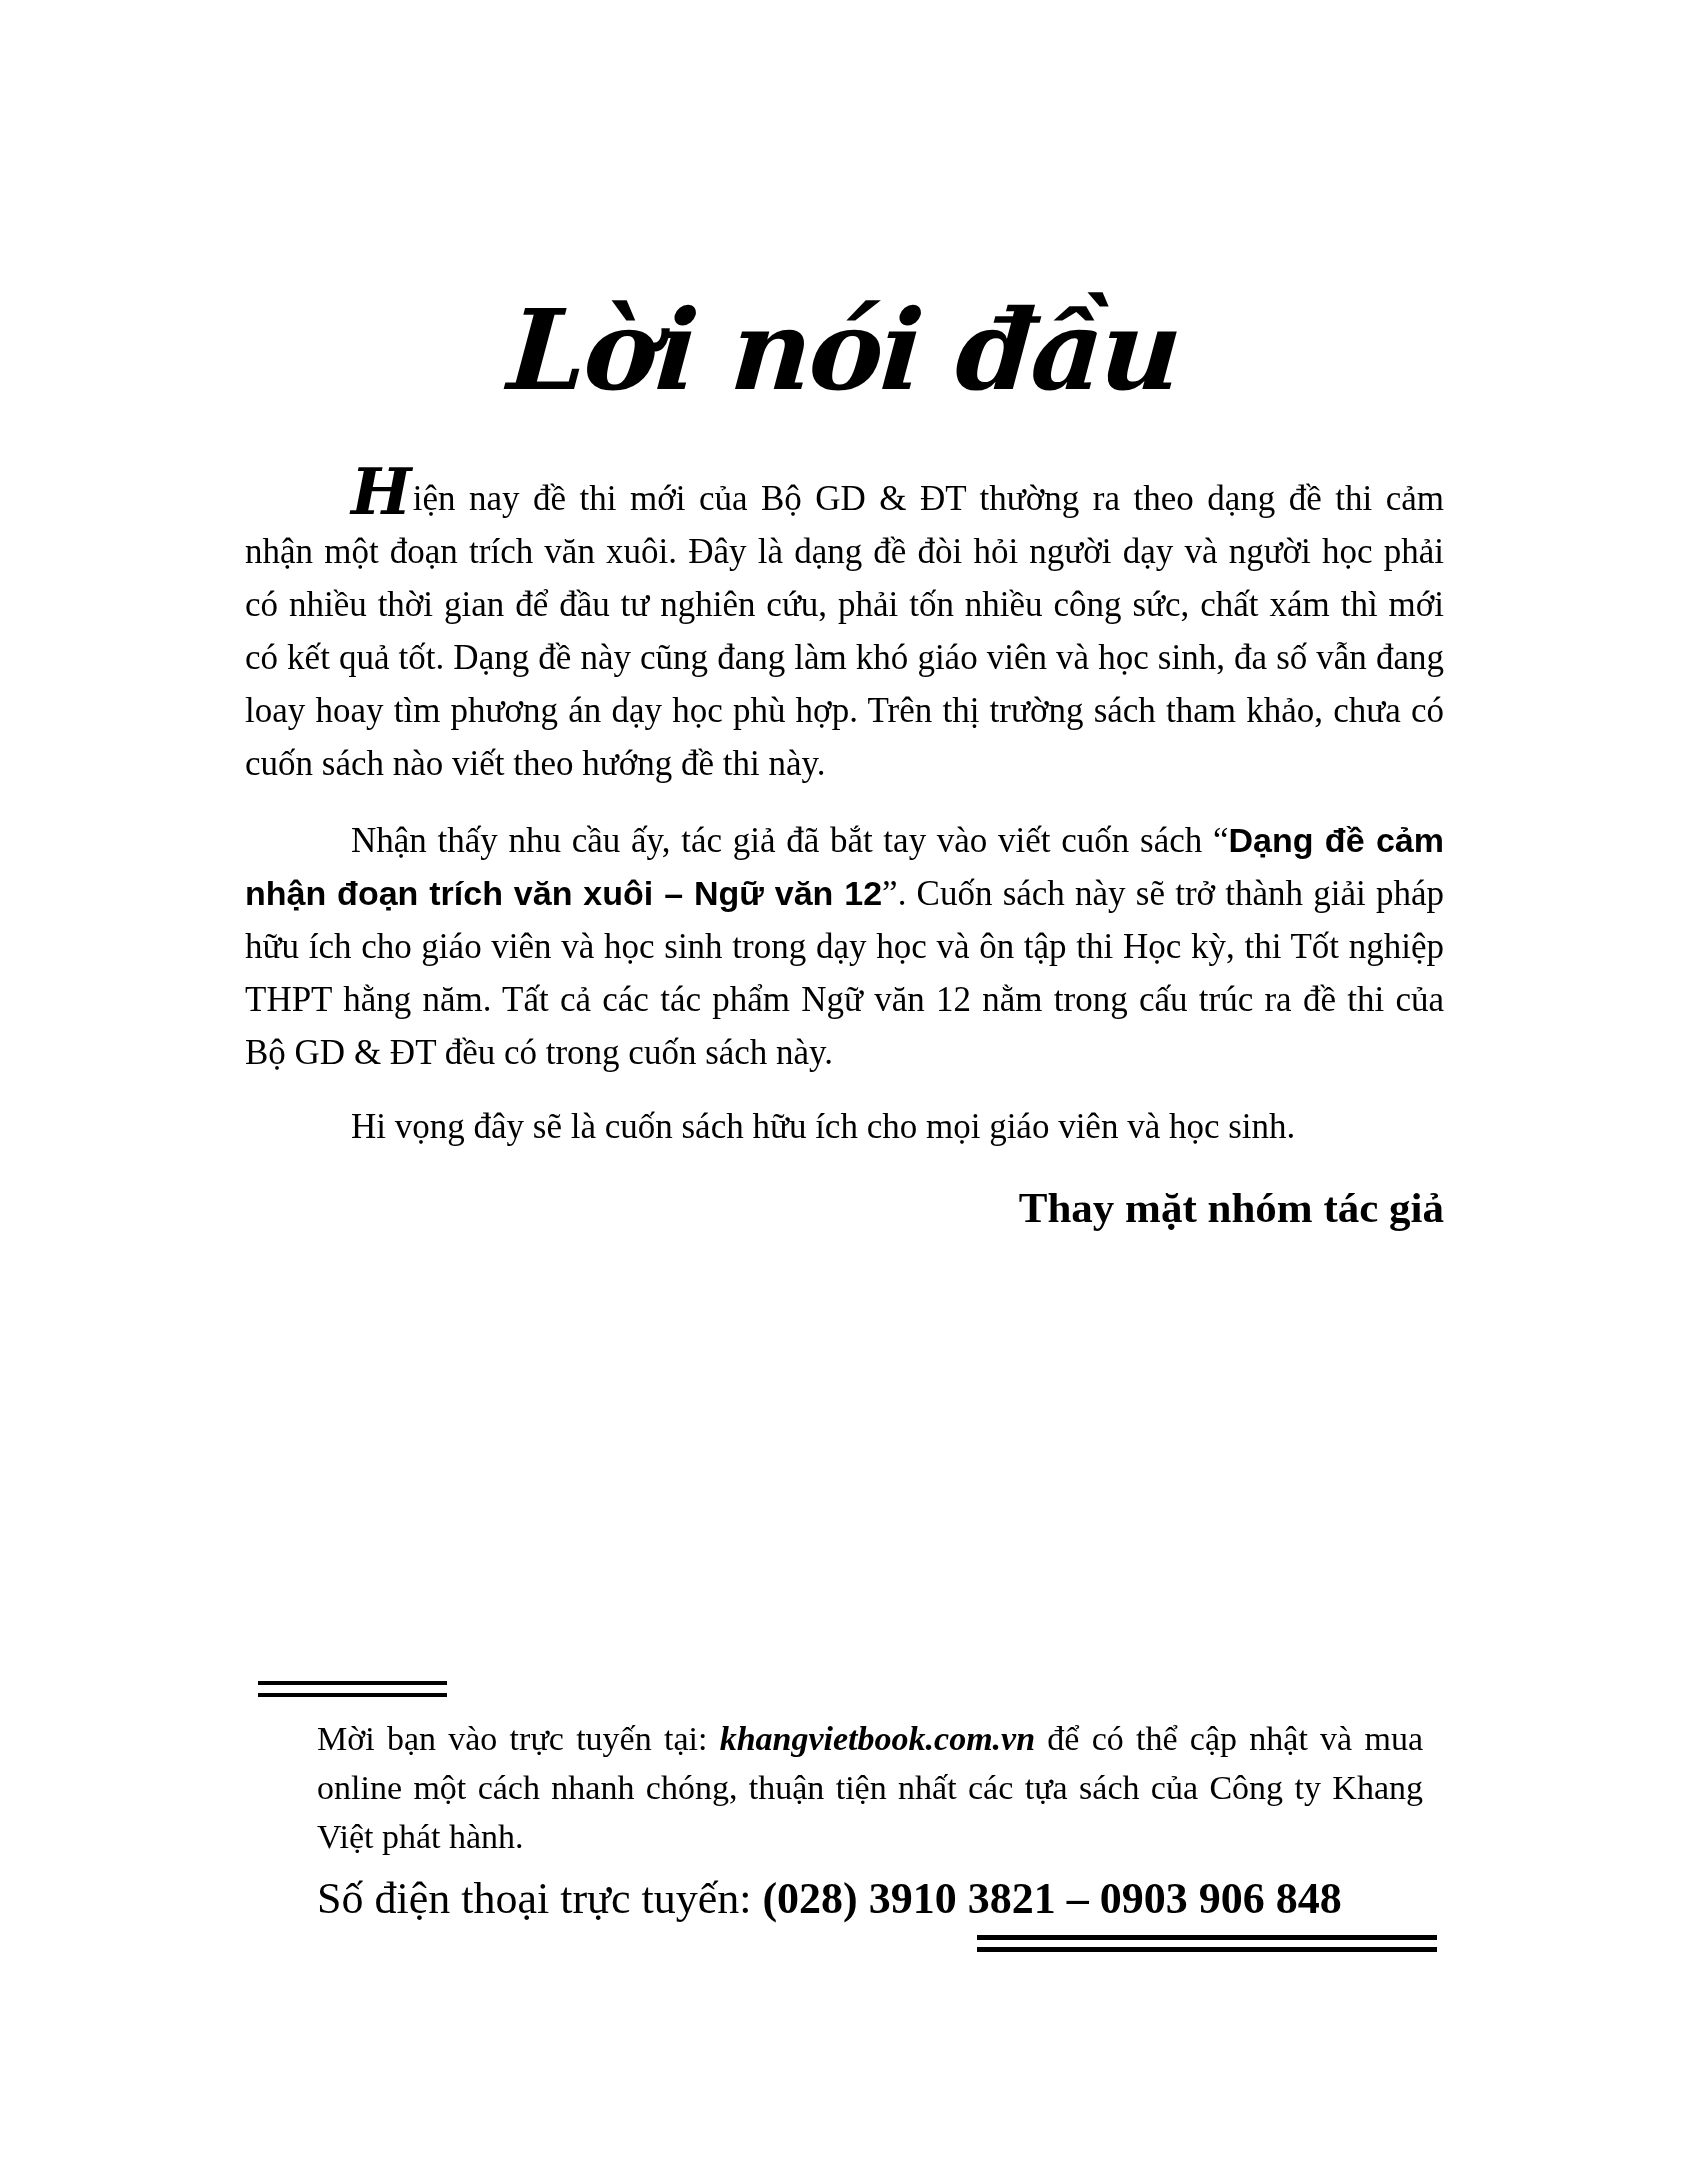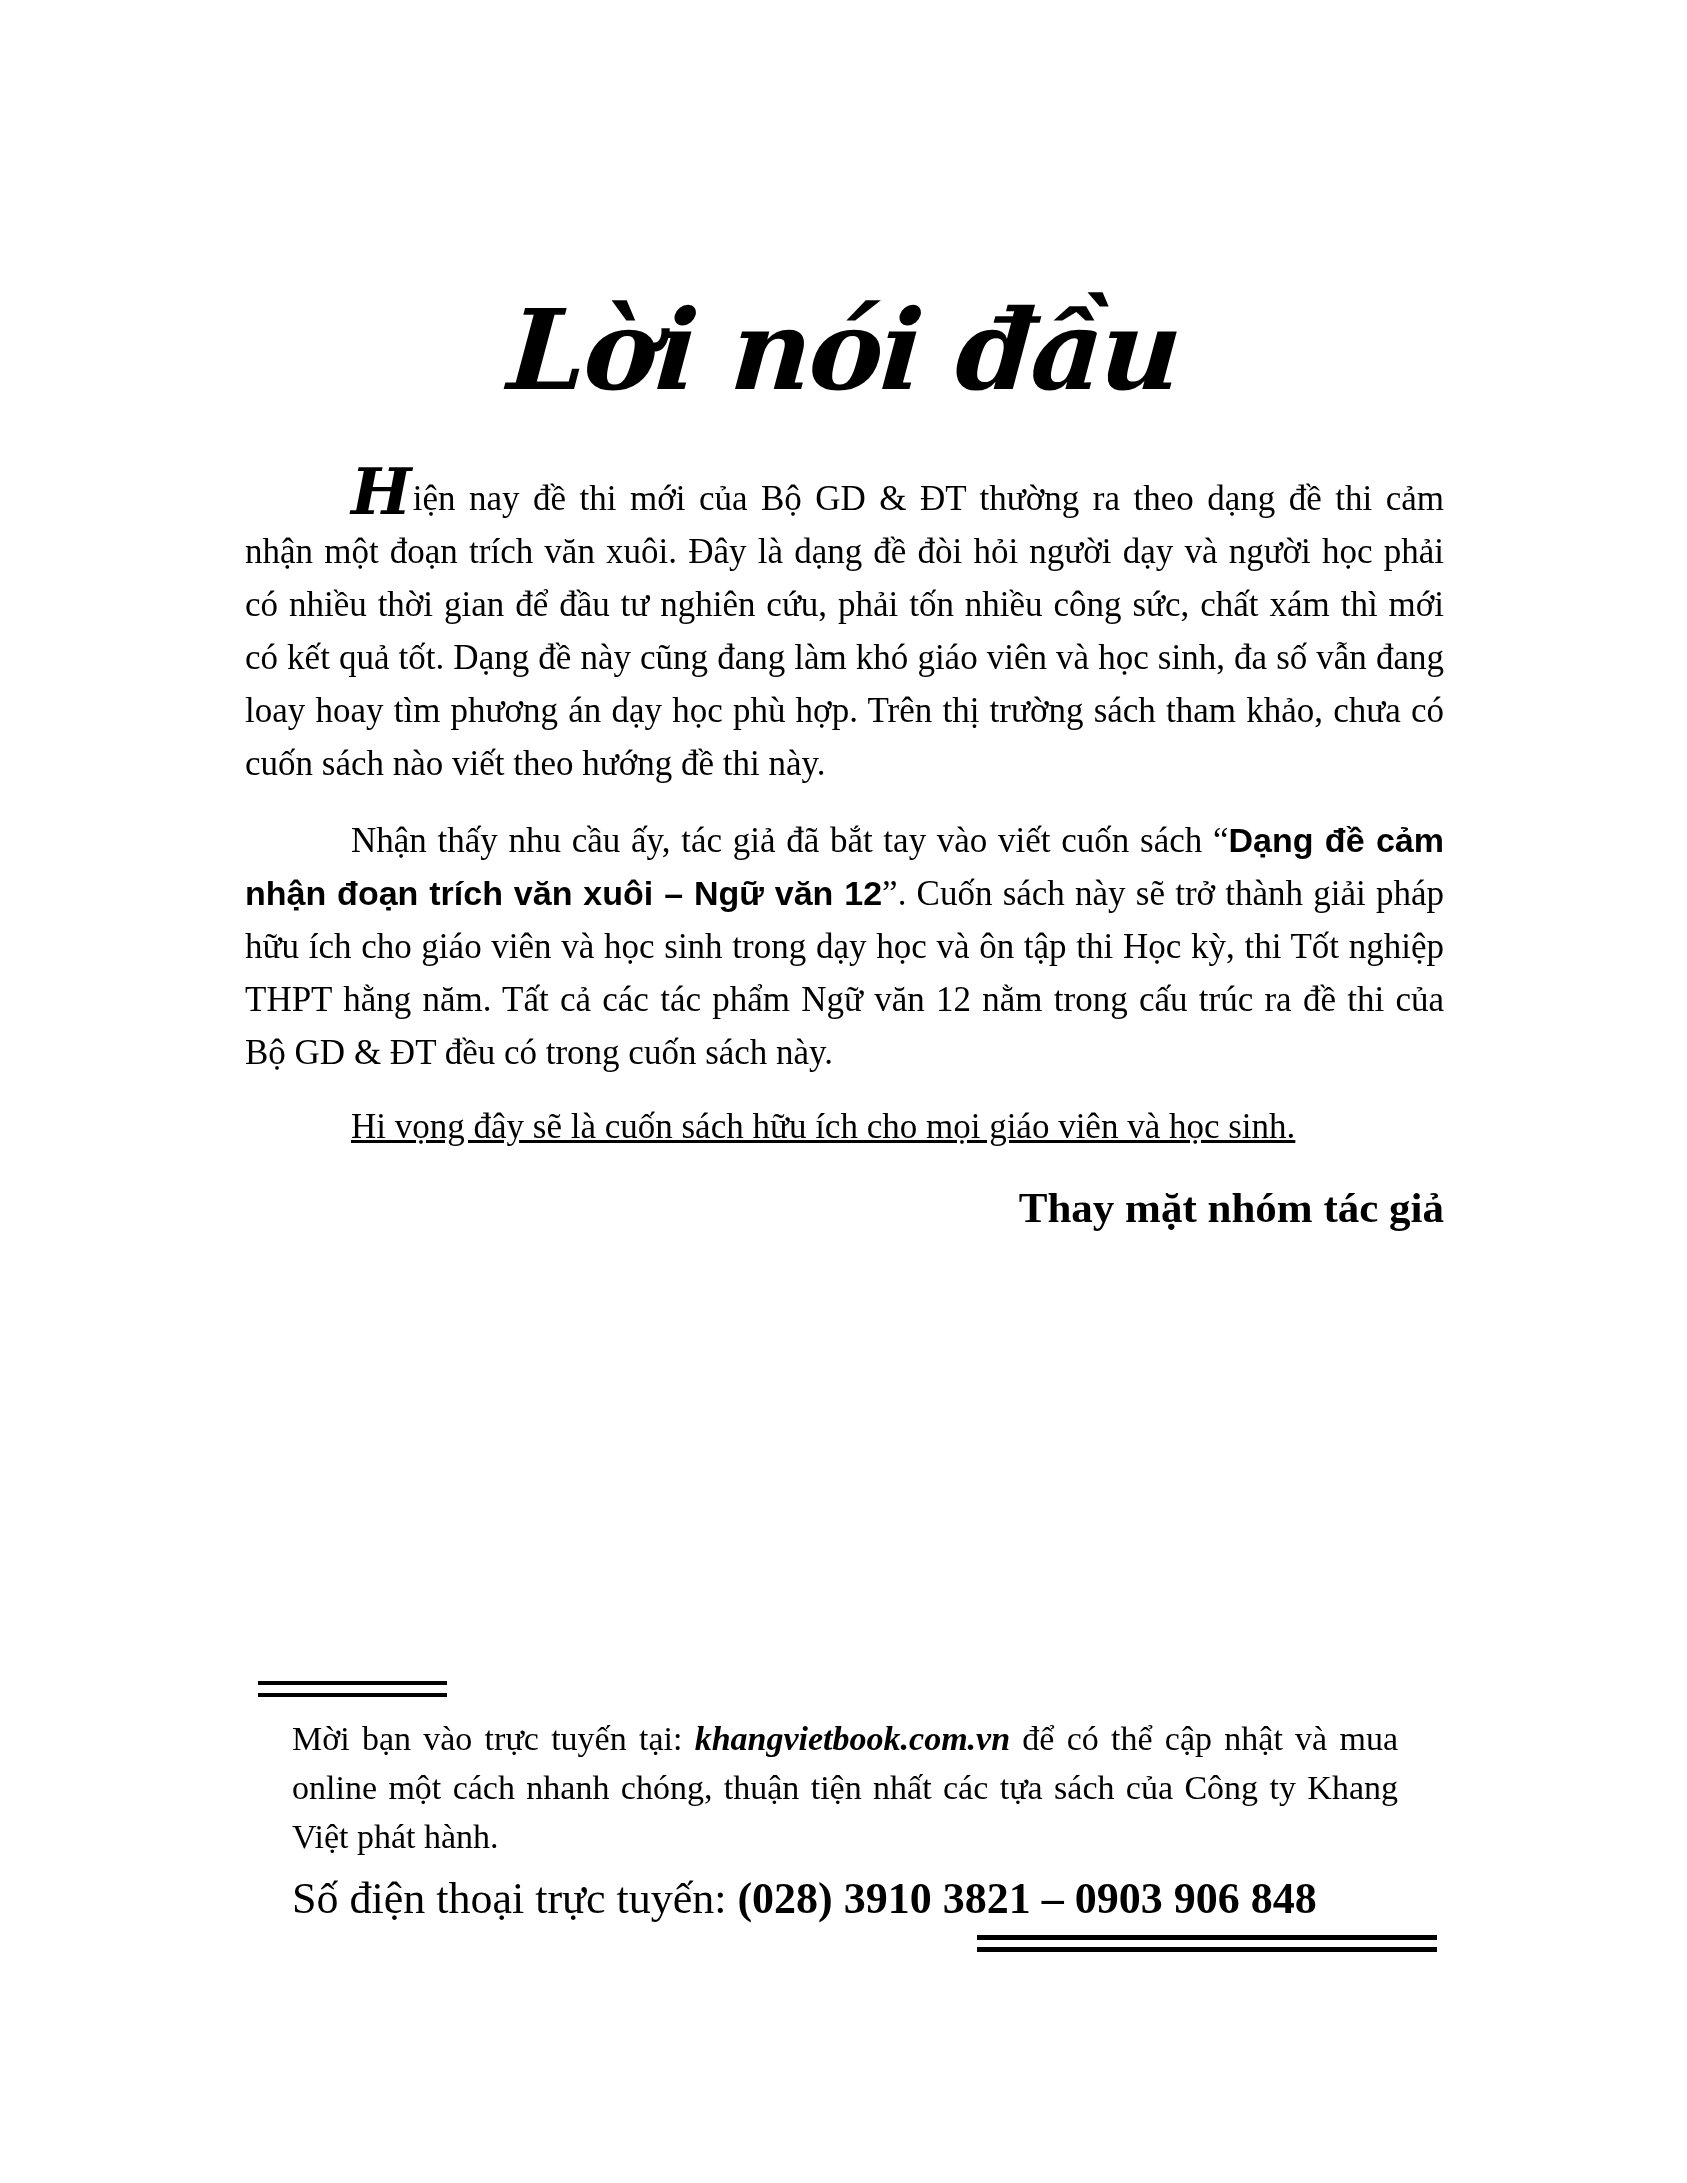--- a/index.html
+++ b/index.html
@@ -45,21 +45,21 @@
   }
   .para {
     margin: 0;
     font-size: 35px;
     line-height: 53px;
     text-align: justify;
     text-indent: 106px;
     text-justify: inter-word;
   }
   .para + .para { margin-top: 24px; }
-  .para.hope { margin-top: 21px; text-decoration: underline; }
+  .para.hope { margin-top: 21px; }
 
   .dropcap {
     font-family: "DejaVu Serif", serif;
     font-style: italic;
     font-weight: bold;
     font-size: 64px;
     line-height: 0;
     position: relative;
     top: 4px;
     margin-right: 1.3px;
@@ -96,21 +96,21 @@
   .rule-bottom-right {
     left: 977px;
     top: 1935px;
     width: 460px;
     height: 17px;
     border-top: 5.3px solid #000;
     border-bottom: 5.3px solid #000;
   }
   .footer-block {
     position: absolute;
-    left: 292px;
+    left: 317px;
     top: 1714px;
     width: 1106px;
   }
   .footer-promo {
     margin: 0;
     font-size: 34px;
     line-height: 49px;
     text-align: justify;
     text-justify: inter-word;
   }

